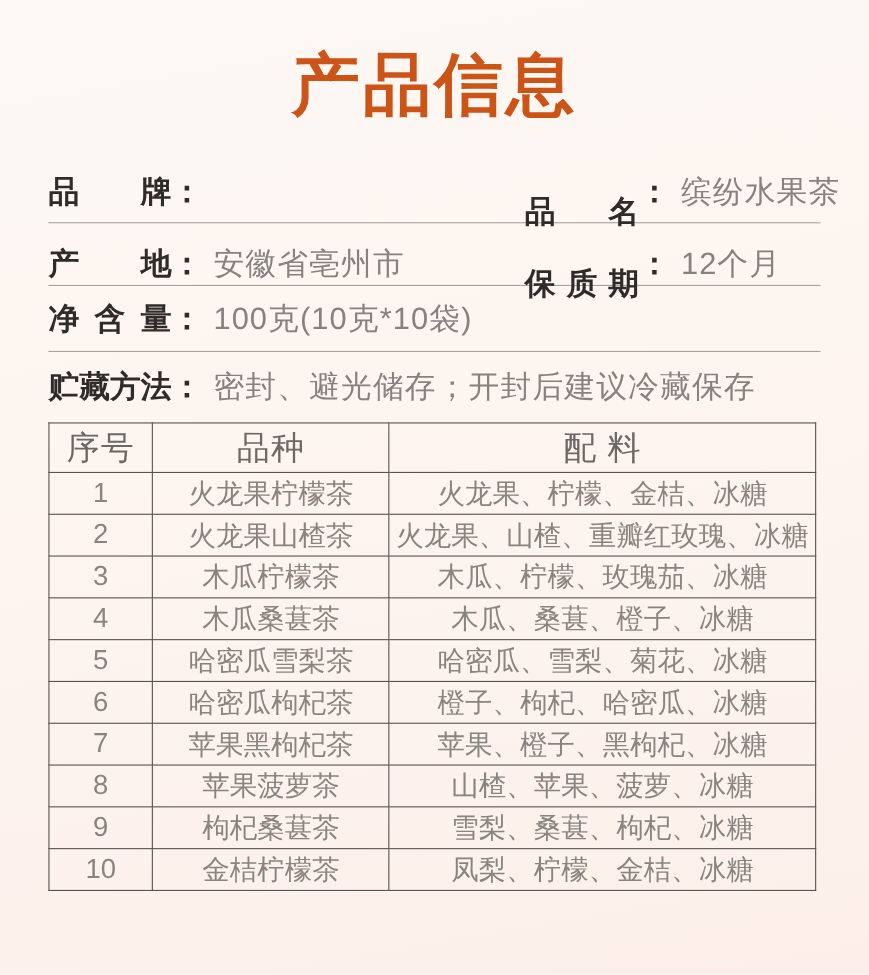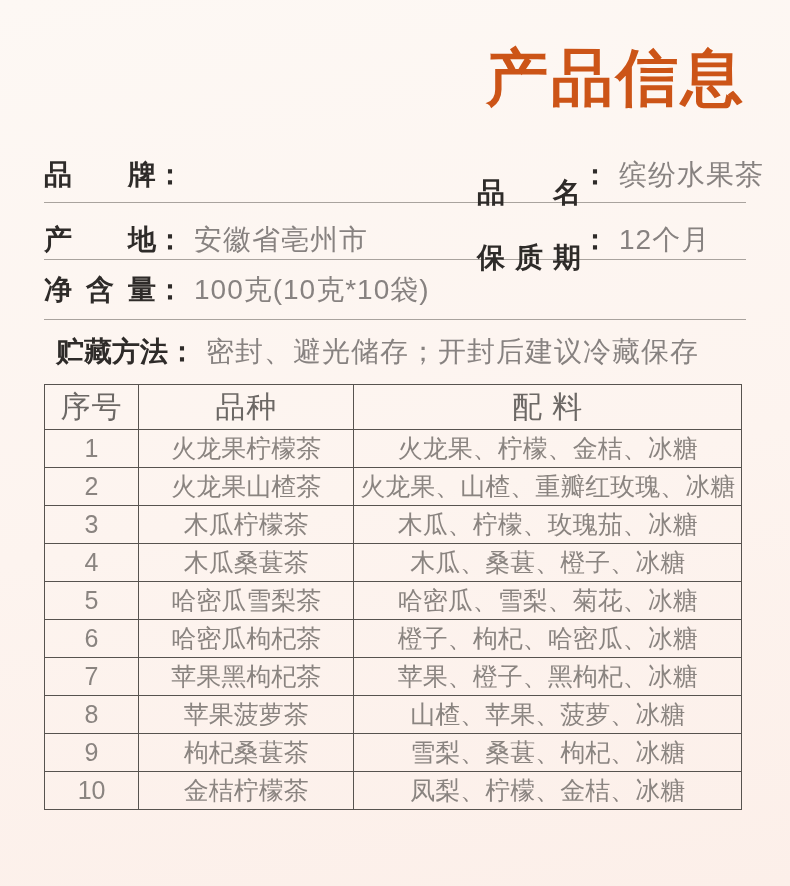--- a/index.html
+++ b/index.html
@@ -16,36 +16,36 @@
   .page {
     padding: 0 44px;
     box-sizing: border-box;
     width: 790px;
   }
   .title {
     margin: 0;
     padding-top: 34px;
     height: 88px;
     line-height: 88px;
-    text-align: right;
+    text-align: center;
     font-size: 62px;
     font-weight: 700;
     letter-spacing: 3px;
     color: #cc5417;
   }
   .info-row {
     display: grid;
     grid-template-columns: 433px 1fr;
     align-items: center;
   }
   .info-row.single { grid-template-columns: 1fr; }
   .row-1 { height: 64px; padding-top: 16px; }
   .row-2 { height: 56px; }
   .row-3 { height: 59px; }
-  .row-4 { height: 63px; margin-left: 12px; }
+  .row-4 { height: 63px; }
   .divider {
     height: 1px;
     background: #a9a39e;
   }
   .field {
     display: flex;
     align-items: center;
     font-size: 28px;
     white-space: nowrap;
   }

